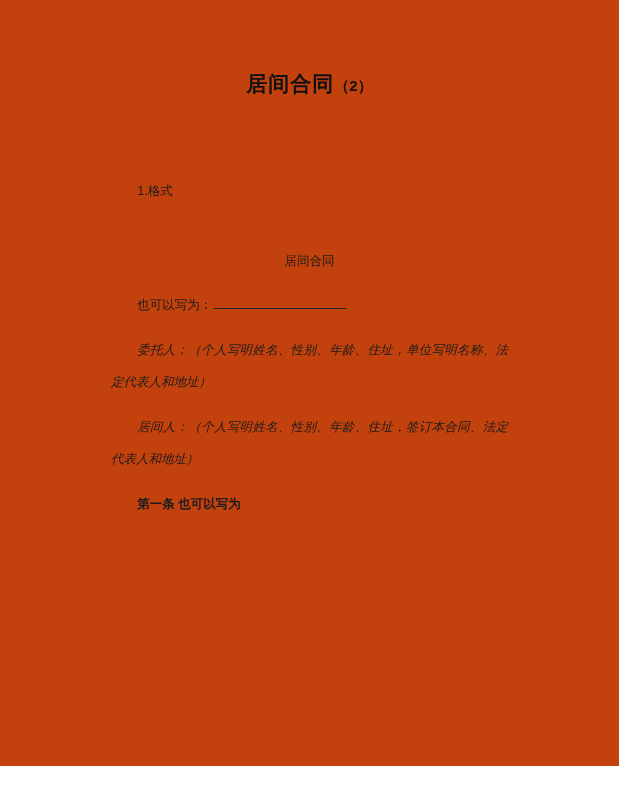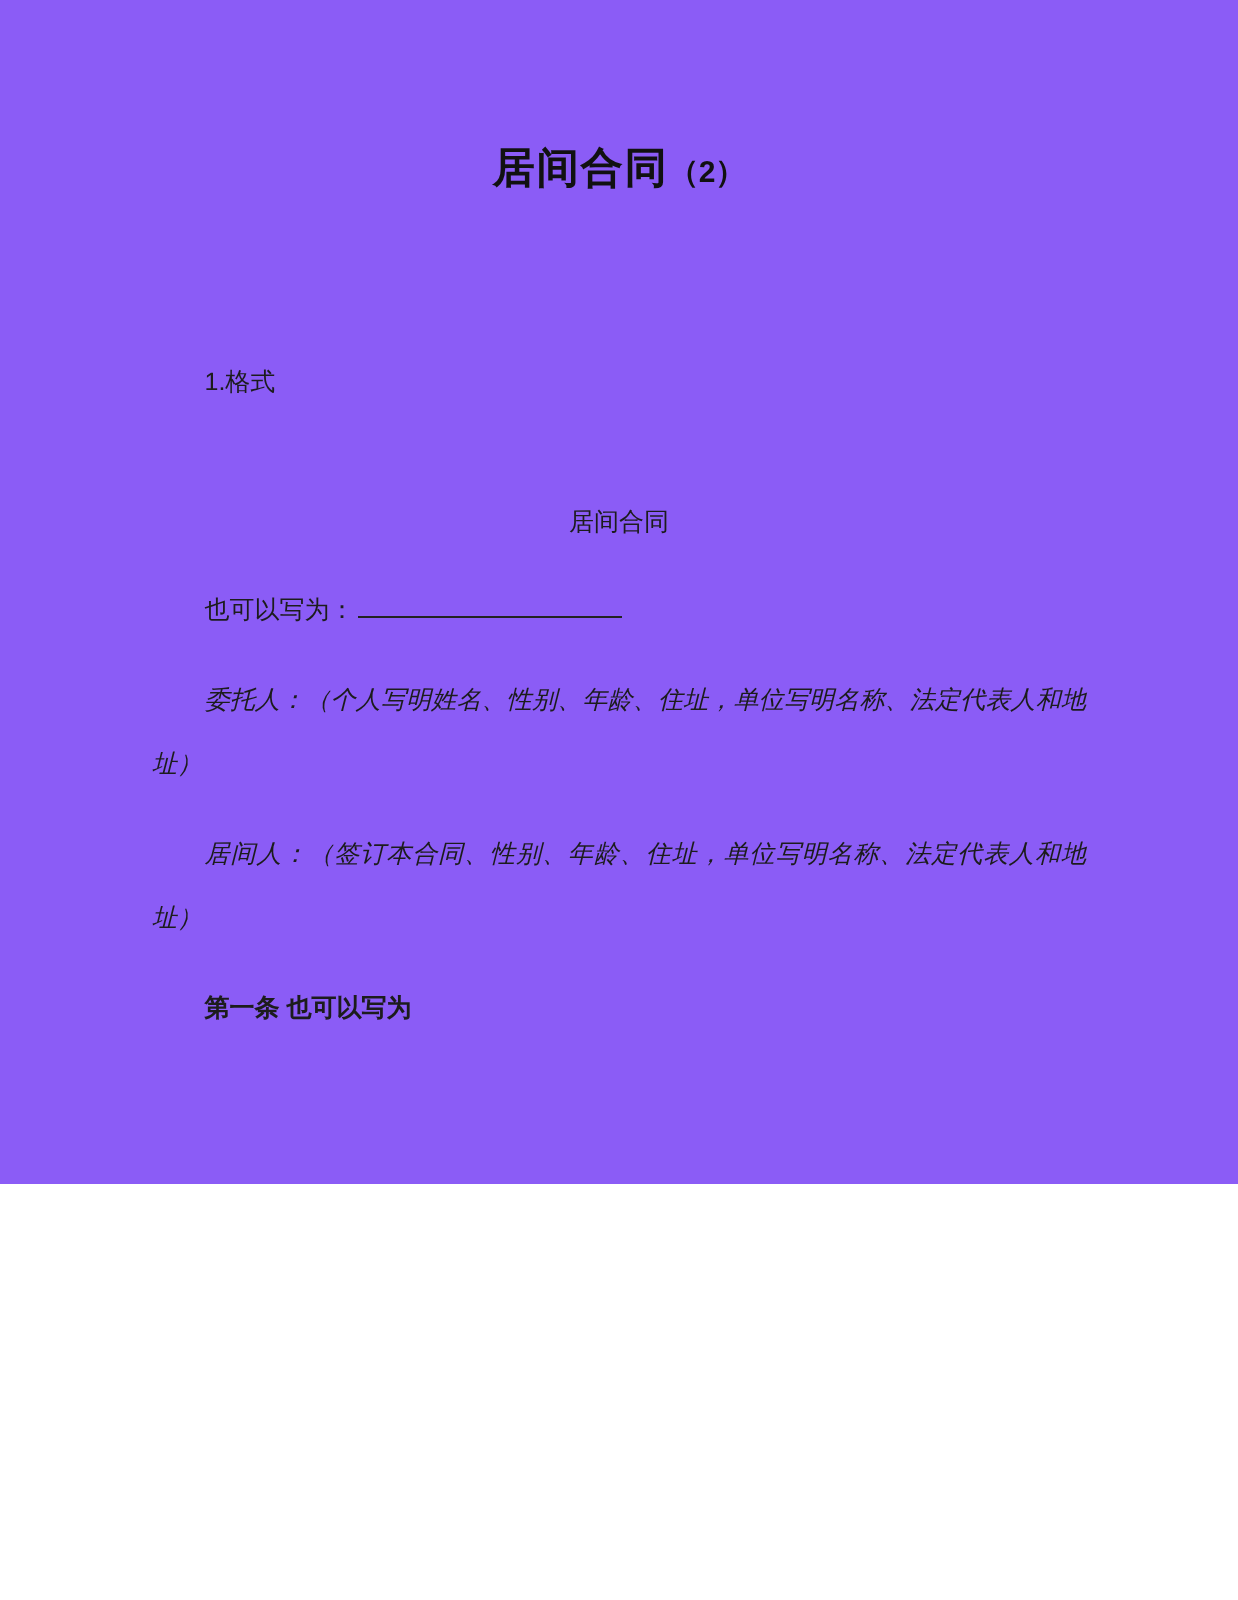--- a/index.html
+++ b/index.html
@@ -10,25 +10,25 @@
   body {
     width: 619px;
     height: 800px;
     font-family: "Liberation Sans", sans-serif;
     color: #1a1a1a;
     position: relative;
     overflow: hidden;
   }
   .page {
     width: 619px;
-    height: 592px;
+    height: 766px;
     box-sizing: border-box;
-    padding: 0 76px;
+    padding: 0 111px;
     position: relative;
-    background: #8b5cf6;
+    background: #c2410c;
   }
   .doc-title {
     text-align: center;
     font-size: 21px;
     font-weight: bold;
     letter-spacing: 1px;
     margin: 0;
     padding-top: 70px;
     color: #111111;
   }
@@ -91,19 +91,19 @@
   <div class="body-block">
 
     <p class="section-label">1.格式</p>
 
     <p class="para centered sub-title">居间合同</p>
 
     <p class="para indent contract-no"><span>也可以写为：</span><span class="blank-line"></span></p>
 
     <p class="para indent gap-1">委托人：（个人写明姓名、性别、年龄、住址，单位写明名称、法定代表人和地址）</p>
 
-    <p class="para indent gap-1">居间人：（签订本合同、性别、年龄、住址，单位写明名称、法定代表人和地址）</p>
+    <p class="para indent gap-1">居间人：（个人写明姓名、性别、年龄、住址，签订本合同、法定代表人和地址）</p>
 
 
     <p class="para indent clause-heading">第一条  也可以写为</p>
 
   </div>
 </div>
 
 </body></html>

